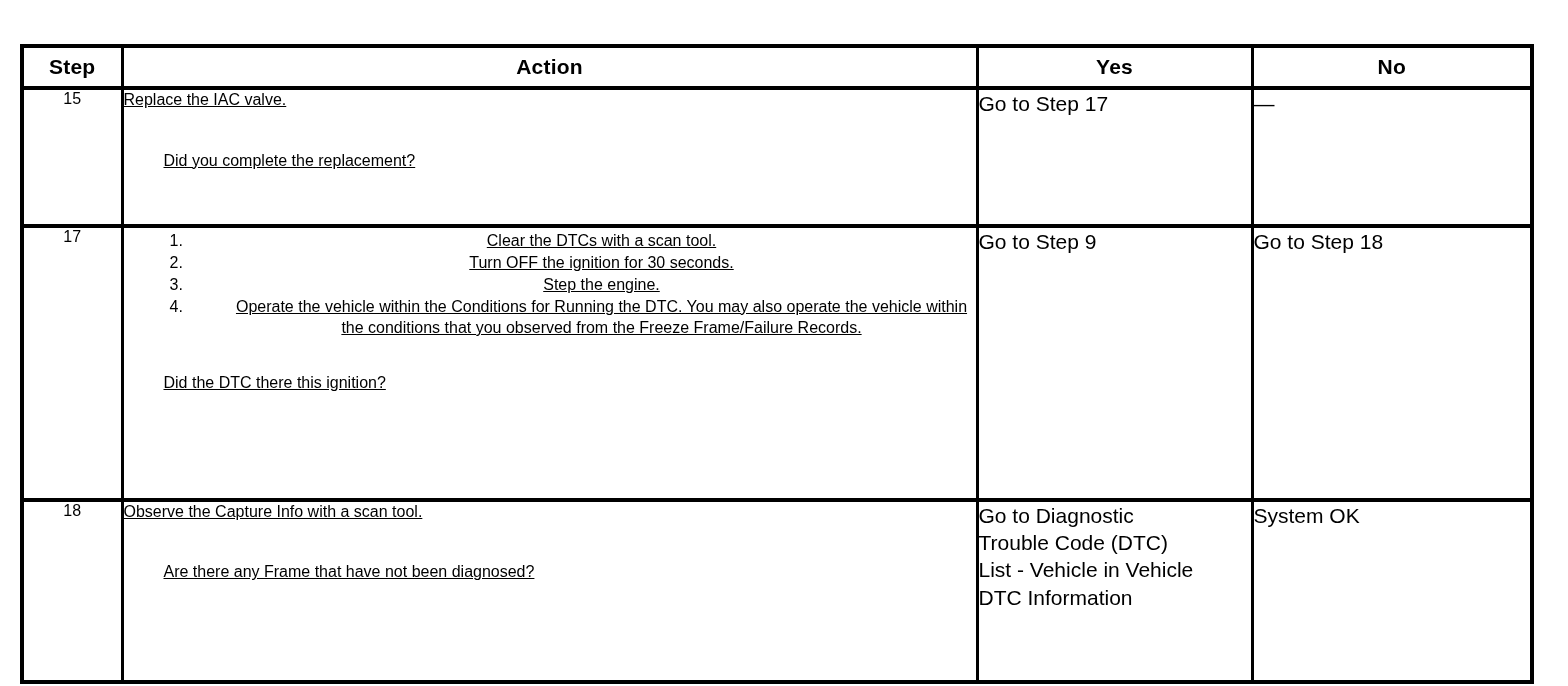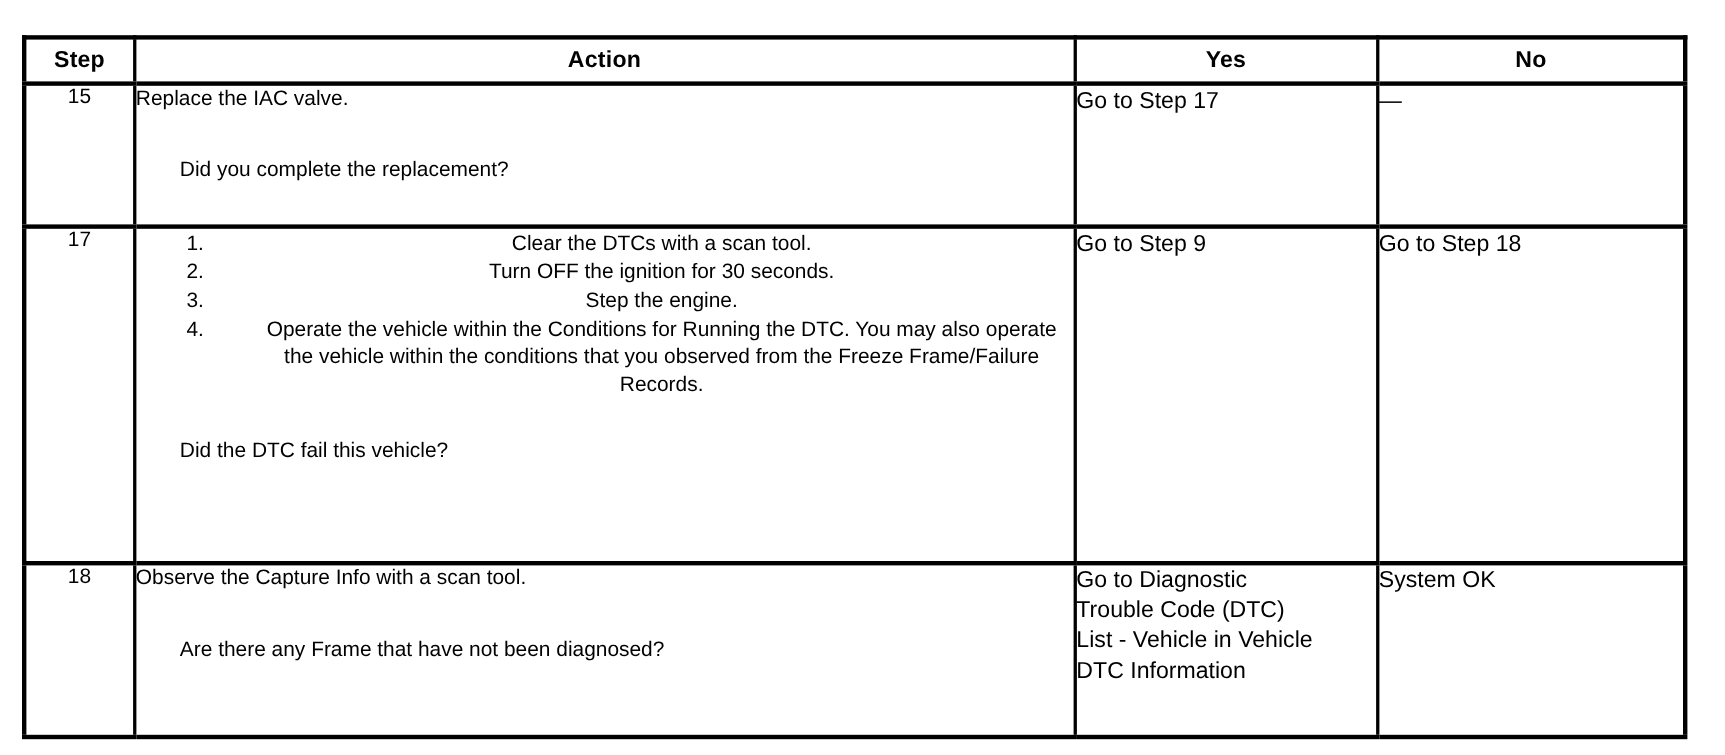--- a/index.html
+++ b/index.html
@@ -11,21 +11,21 @@
     width: 1568px;
     height: 686px;
     font-family: "Liberation Sans", "DejaVu Sans", sans-serif;
     color: #000000;
     overflow: hidden;
   }
 
   #sheet {
     position: absolute;
     left: 20px;
-    top: 32px;
+    top: 44px;
     width: 1510px;
     height: 532px;
     box-sizing: border-box;
   }
 
   table.diag {
     border-collapse: collapse;
     table-layout: fixed;
     width: 1510px;
     height: 640px;
@@ -63,27 +63,28 @@
 
   
   tr.row td {
     border-top-width: 4px;
     border-bottom-width: 4px;
   }
 
   td.step-cell {
     text-align: center;
     vertical-align: middle;
-    font-size: 19px;
+    font-size: 16px;
   }
 
   td.action-cell {
     padding: 6px 6px 6px 4px;
-    font-size: 19px;
+    font-size: 16px;
     line-height: 1.30;
+    text-decoration: underline;
   }
 
   td.yes-cell, td.no-cell {
     font-size: 21px;
     line-height: 1.30;
     padding: 6px 4px;
   }
 
   
   td.align-bottom { vertical-align: bottom; }
@@ -177,21 +178,21 @@
         <td class="step-cell align-middle">17</td>
 
         <td class="action-cell align-top">
           <ol class="steps">
             <li>Clear the DTCs with a scan tool.</li>
             <li>Turn OFF the ignition for 30 seconds.</li>
             <li>Step the engine.</li>
             <li>Operate the vehicle within the Conditions for Running the DTC. You may also operate the vehicle within the conditions that you observed from the Freeze Frame/Failure Records.</li>
           </ol>
           <div class="spacer-xs"></div>
-          <div class="q-line">Did the DTC fail this vehicle?</div>
+          <div class="q-line">Did the DTC there this ignition?</div>
         </td>
 
         <td class="yes-cell align-bottom">
           <span class="bottom-line">Go to Step 9</span>
         </td>
 
         <td class="no-cell align-bottom">
           <span class="bottom-line">Go to Step 18</span>
         </td>
       </tr>

